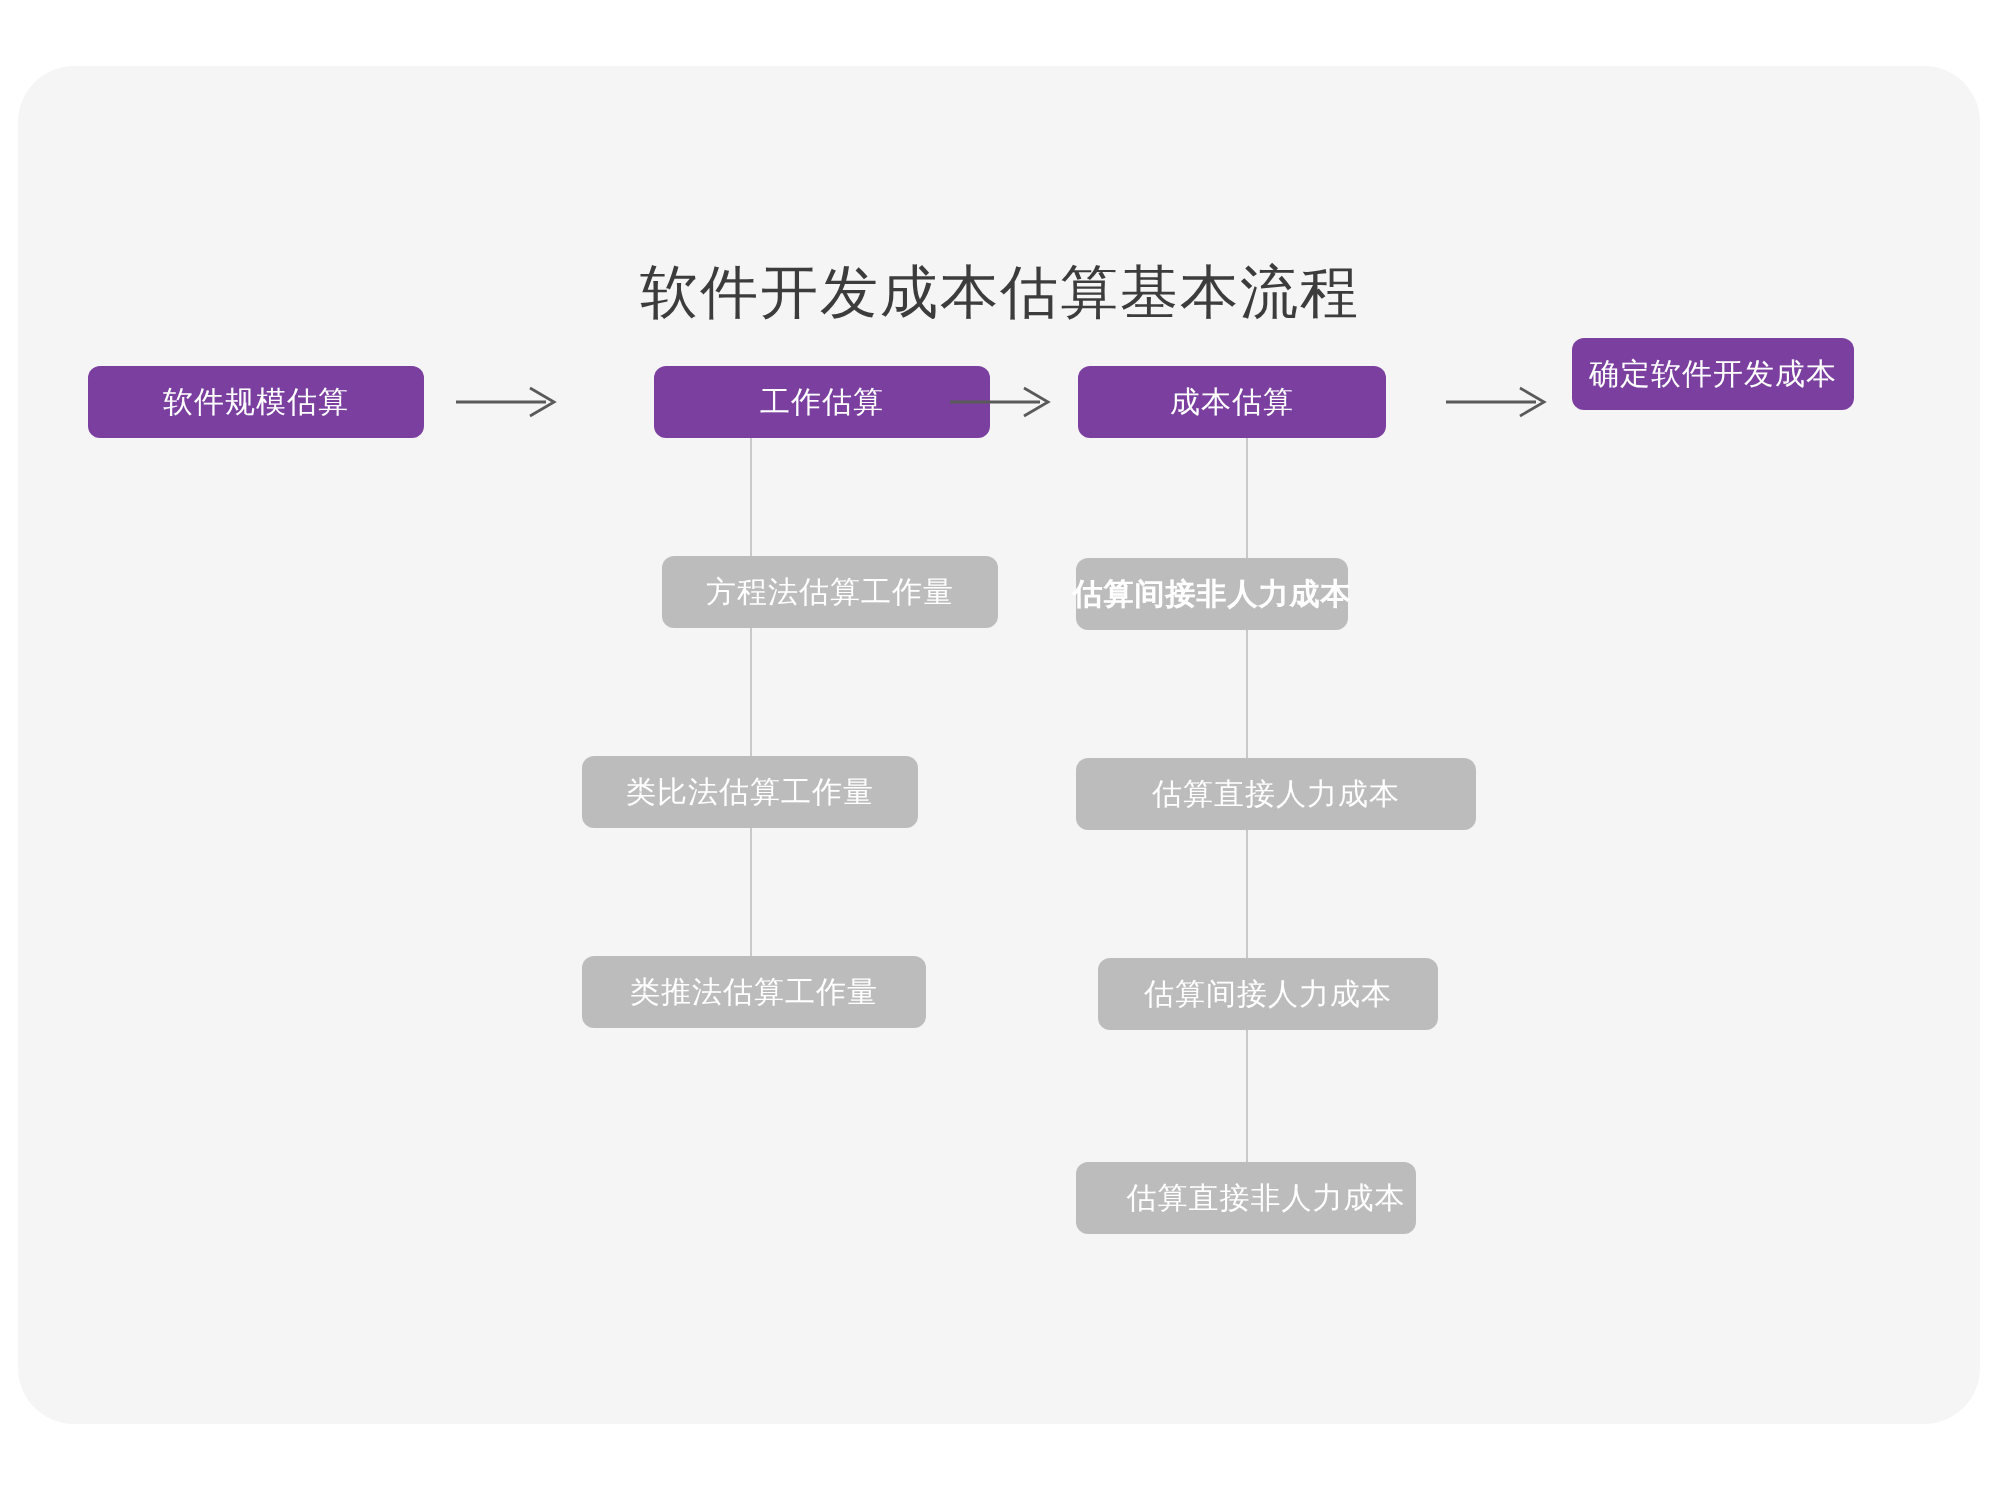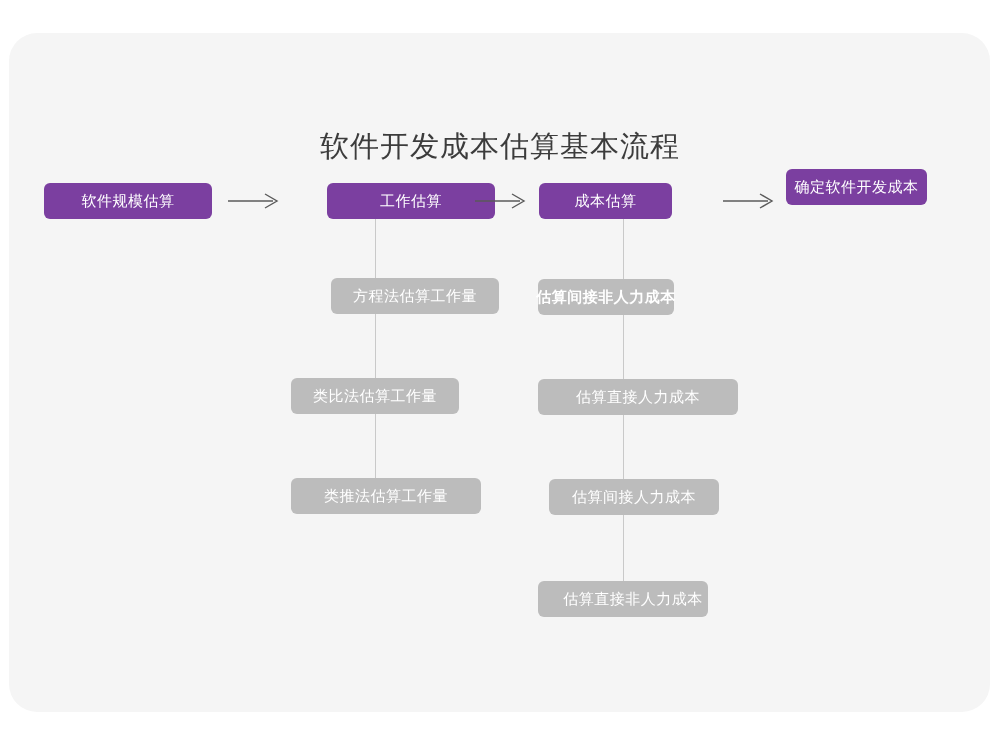--- a/index.html
+++ b/index.html
@@ -65,27 +65,27 @@
   .node.primary {
     background: #7b3fa0;
   }
   .node.secondary {
     background: #bcbcbc;
   }
 
   
   .n-top1 { left: 44px;  top: 183px; width: 168px; font-family: Liberation Mono, monospace; }
   .n-top2 { left: 291px; top: 183px; width: 168px; margin-left: 36px; }
-  .n-top3 { left: 539px; top: 183px; width: 133px; }
+  .n-top3 { left: 539px; top: 183px; width: 154px; }
   .n-top4 { left: 786px; top: 169px; width: 141px; }
 
   
   .n-l1 { left: 291px; top: 278px; width: 168px; margin-left: 40px; }
   .n-l2 { left: 291px; top: 378px; width: 168px; }
-  .n-l3 { left: 291px; top: 478px; width: 190px; }
+  .n-l3 { left: 291px; top: 478px; width: 172px; }
 
   
   .n-r1 { left: 538px; top: 279px; width: 136px; font-weight: bold; }
   .n-r2 { left: 538px; top: 379px; width: 200px; }
   .n-r3 { left: 549px; top: 479px; width: 170px; }
   .n-r4 { left: 538px; top: 581px; width: 170px; padding-left: 20px; }
 
   
   .vline {
     position: absolute;

